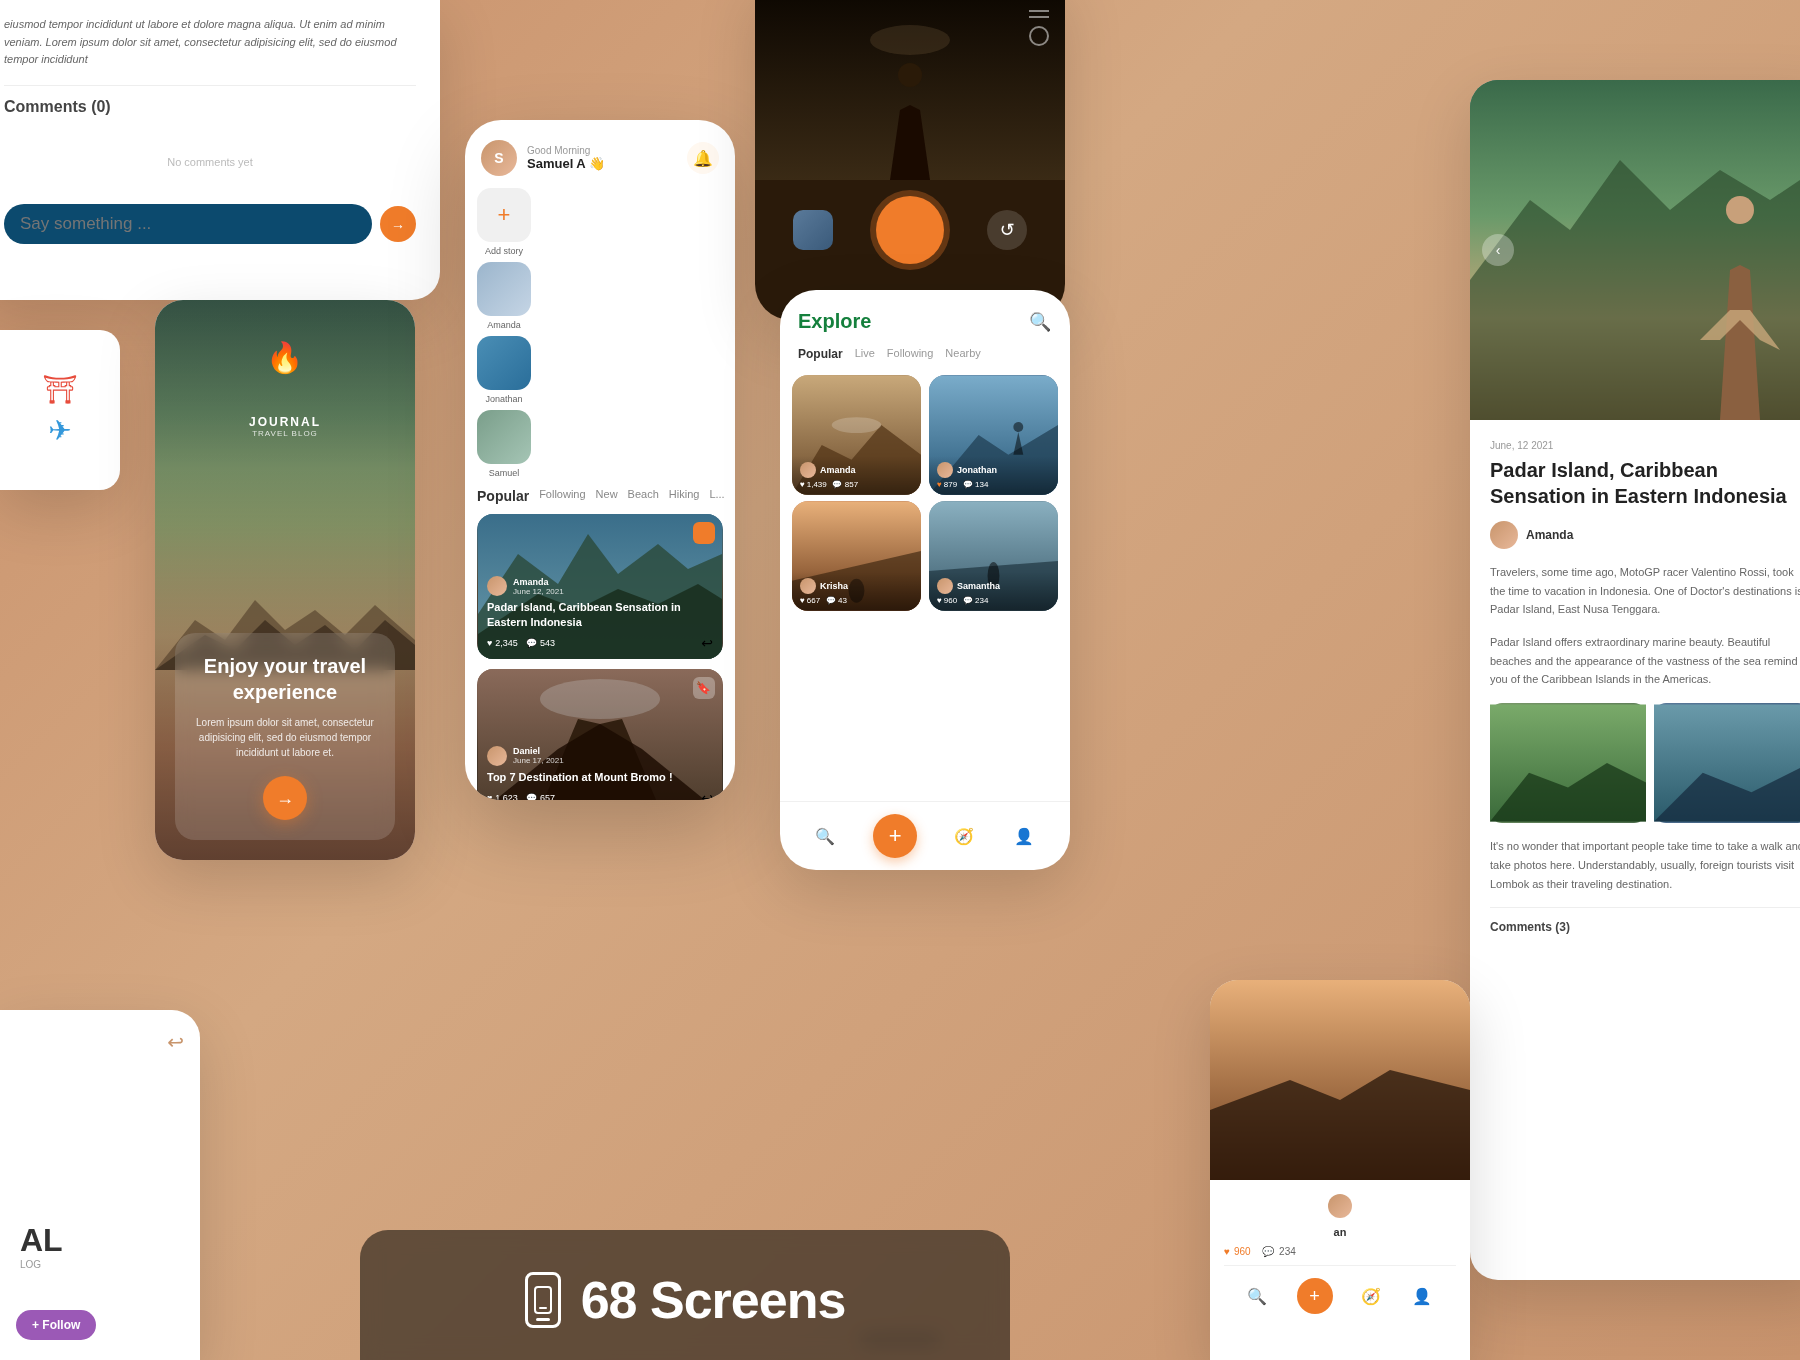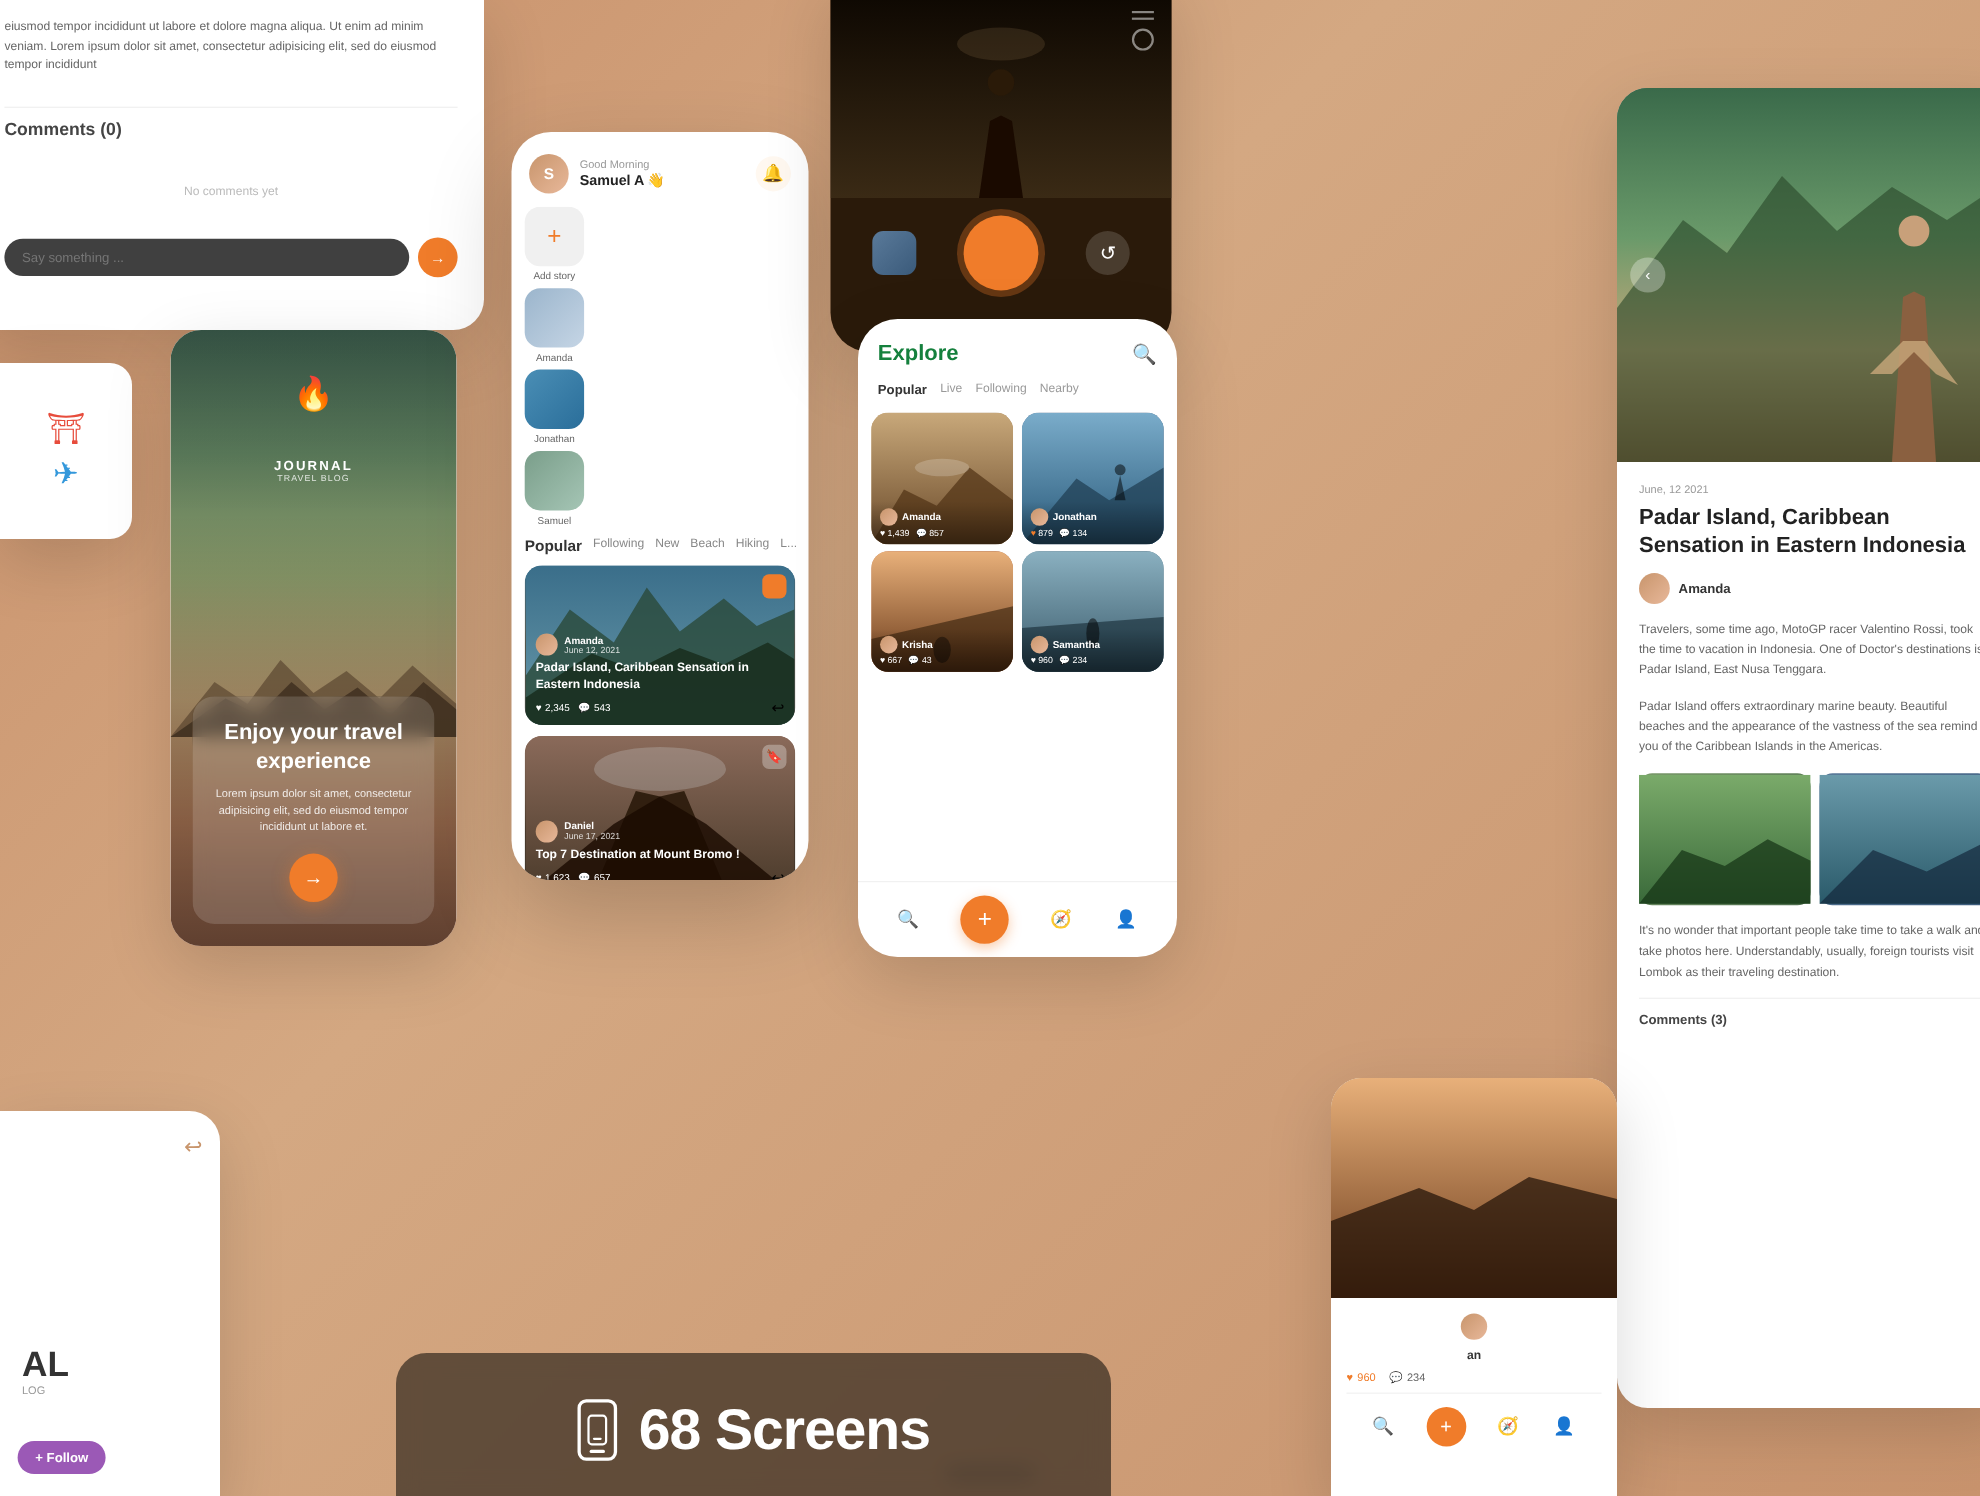--- a/index.html
+++ b/index.html
@@ -37,21 +37,22 @@
       background: white;
       border-radius: 0 0 28px 0;
     }
     .card-blog-left .content {
       padding: 16px 24px;
     }
     .card-blog-left .body-text {
       font-size: 11px;
       color: #666;
       line-height: 1.6;
-      margin-bottom: 28px;
+      margin-bottom: 16px;
+      font-style: italic;
     }
     .card-blog-left .divider {
       height: 1px;
       background: #eee;
       margin-bottom: 12px;
     }
     .card-blog-left .comments-label {
       font-size: 16px;
       color: #444;
       font-weight: 600;
@@ -64,25 +65,25 @@
       padding: 20px 0;
     }
     .card-blog-left .comment-input-row {
       display: flex;
       align-items: center;
       gap: 8px;
       margin-top: 16px;
     }
     .card-blog-left .comment-input {
       flex: 1;
-      background: #404040;
+      background: #0c4a6e;
       border-radius: 20px;
       padding: 10px 16px;
       border: none;
-      font-size: 12px;
+      font-size: 17px;
       color: #999;
     }
     .card-blog-left .send-btn {
       width: 36px;
       height: 36px;
       border-radius: 50%;
       background: #f07c2a;
       display: flex;
       align-items: center;
       justify-content: center;

